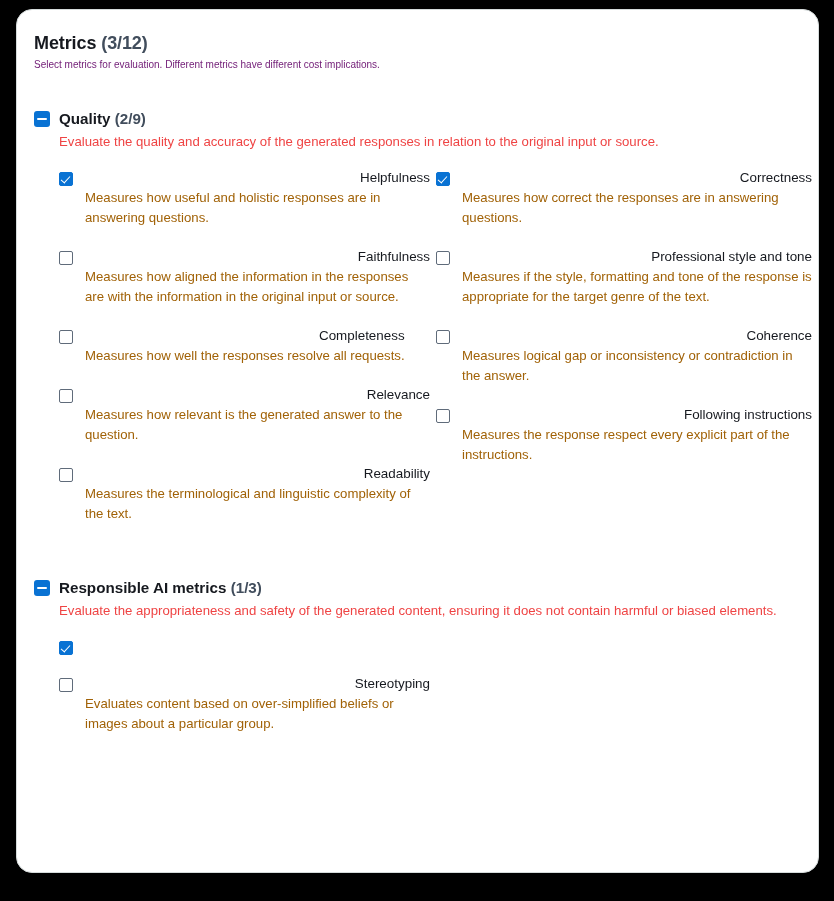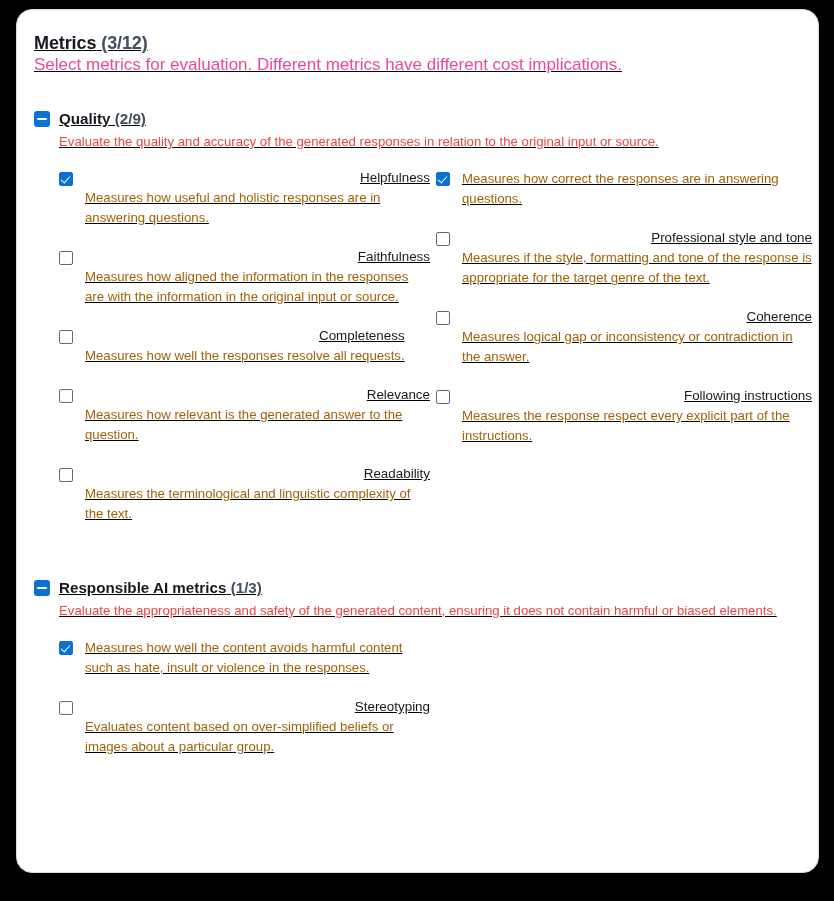--- a/index.html
+++ b/index.html
@@ -12,38 +12,38 @@
   }
   #panel {
     position: absolute;
     left: 16px; top: 9px;
     width: 803px; height: 864px;
     background: #ffffff;
     border: 1px solid #d5dbdb;
     border-radius: 16px;
     overflow: hidden;
   }
-  .inner { padding: 22px 24px 0 17px; text-decoration: underline; }
+  .inner { padding: 22px 24px 0 17px; }
 
   
   .page-title {
     font-size: 18px;
     font-weight: bold;
     color: #16191f;
     letter-spacing: -0.1px;
     margin: 0 0 1px 0;
     line-height: 22px;
   }
   .page-title .count {
     font-weight: bold;
     color: #414d5c;
   }
   .page-desc {
-    font-size: 17px;
-    color: #ec4899;
+    font-size: 10px;
+    color: #701a75;
     line-height: 20px;
     margin: 0 0 15px 0;
   }
 
   
   .group { margin-top: 34px; }
   .group-header {
     display: flex;
     align-items: center;
     gap: 9px;
@@ -196,20 +196,21 @@
                 <div class="metric-text">
                   <div class="metric-label">Readability</div>
                   <div class="metric-desc">Measures the terminological and linguistic complexity of the text.</div>
                 </div>
               </div>
             </div>
             <div class="col-right">
               <div class="metric">
                 <span class="cb checked"></span>
                 <div class="metric-text">
+                  <div class="metric-label">Correctness</div>
                   <div class="metric-desc">Measures how correct the responses are in answering questions.</div>
                 </div>
               </div>
               <div class="metric">
                 <span class="cb"></span>
                 <div class="metric-text">
                   <div class="metric-label">Professional style and tone</div>
                   <div class="metric-desc">Measures if the style, formatting and tone of the response is appropriate for the target genre of the text.</div>
                 </div>
               </div>
@@ -234,21 +235,20 @@
           <div class="group-header">
             <span class="toggle-icon"></span>
             <div class="group-title"><span>Responsible AI metrics</span><span class="count"> (1/3)</span></div>
           </div>
           <div class="group-desc">Evaluate the appropriateness and safety of the generated content, ensuring it does not contain harmful or biased elements.</div>
           <div class="metrics-grid">
             <div class="col-left">
               <div class="metric">
                 <span class="cb checked"></span>
                 <div class="metric-text">
-                  <div class="metric-desc">Measures how well the content avoids harmful content such as hate, insult or violence in the responses.</div>
                 </div>
               </div>
               <div class="metric">
                 <span class="cb"></span>
                 <div class="metric-text">
                   <div class="metric-label">Stereotyping</div>
                   <div class="metric-desc">Evaluates content based on over-simplified beliefs or images about a particular group.</div>
                 </div>
               </div>
             </div>

